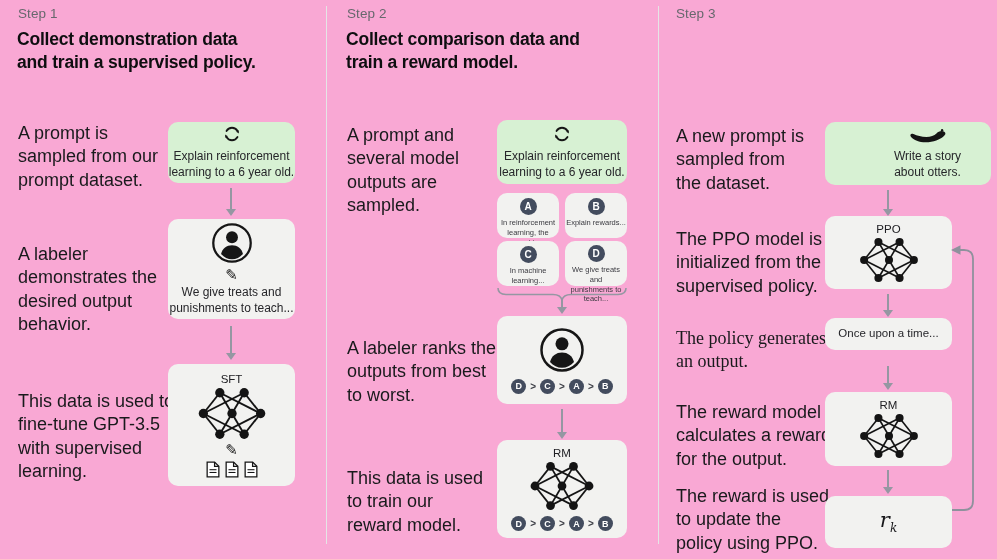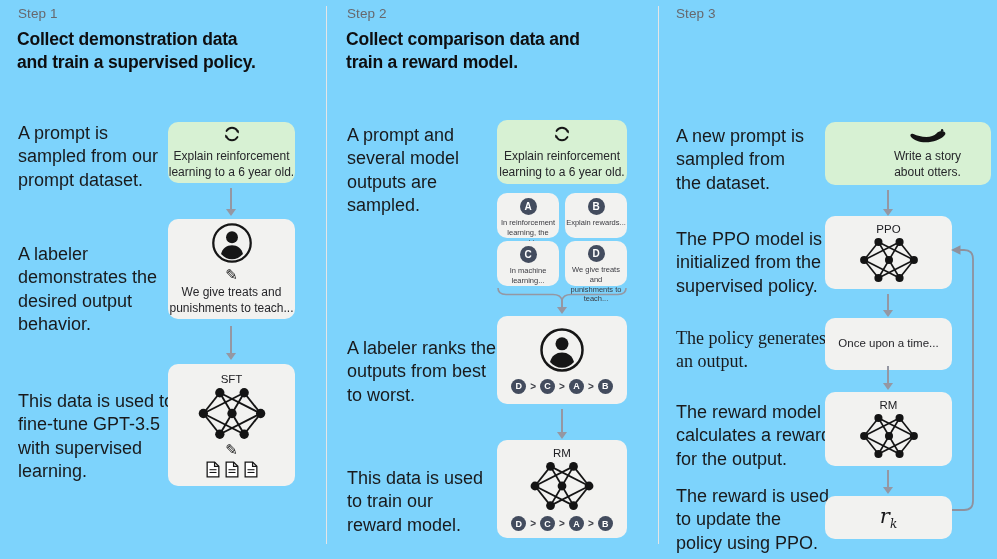--- a/index.html
+++ b/index.html
@@ -1,17 +1,17 @@
 <!DOCTYPE html>
 <html><head>
 <meta charset="utf-8">
 <style>
   html,body{margin:0;padding:0;background:#ffffff;}
   body{font-family:"Liberation Sans", sans-serif;}
-  .canvas{position:relative;width:997px;height:559px;background:#7dd3fc;overflow:hidden;}
+  .canvas{position:relative;width:997px;height:559px;background:#f9a8d4;overflow:hidden;}
   .divider{position:absolute;top:6px;height:538px;width:1px;background:#e5e5e6;}
   .step-label{position:absolute;font-size:13.5px;color:#67686d;letter-spacing:.1px;}
   .step-title{position:absolute;font-size:17.5px;font-weight:700;color:#0e0e10;line-height:1.3;letter-spacing:-.2px;white-space:pre-line;}
   .caption{position:absolute;font-size:18px;color:#191a1c;line-height:1.3;white-space:pre-line;}
   .node{position:absolute;background:#f2f2f0;border-radius:10px;display:flex;flex-direction:column;align-items:center;justify-content:center;text-align:center;}
   .node.green{background:#d7f1d3;}
   .node-text{font-size:12px;color:#26262a;line-height:1.32;white-space:pre-line;}
   .node-label{font-size:11.5px;color:#202024;}
   .tiny-text{font-size:7.5px;color:#3a3a40;line-height:1.3;white-space:pre-line;margin-top:3px;}
   .v-arrow{position:absolute;width:2px;background:#9597a2;}
@@ -298,21 +298,21 @@
           <circle cx="50" cy="37" r="6.5"></circle>
           <circle cx="90" cy="37" r="6.5"></circle>
         <circle cx="33" cy="66" r="6.5"></circle>
           <circle cx="67" cy="66" r="6.5"></circle>
       </g>
     </svg>
   </div>
 
   <div class="v-arrow" style="left:887px;top:294px;height:16px;"></div>
 
-  <div class="node" style="left:825px;top:318px;width:127px;height:52px;">
+  <div class="node" style="left:825px;top:318px;width:127px;height:32px;">
     <div class="node-text" style="font-size:11.5px;">Once upon a time...</div>
   </div>
 
   <div class="v-arrow" style="left:887px;top:366px;height:17px;"></div>
 
   <div class="node" style="left:825px;top:392px;width:127px;height:74px;">
     <div class="node-label">RM</div>
     <svg width="70" height="46" viewBox="0 0 100 74" style="margin-top:2px;">
       <g stroke="#141414" stroke-width="2.6">
         <line x1="33" y1="8" x2="10" y2="37"></line>
@@ -335,21 +335,21 @@
           <circle cx="50" cy="37" r="6.5"></circle>
           <circle cx="90" cy="37" r="6.5"></circle>
         <circle cx="33" cy="66" r="6.5"></circle>
           <circle cx="67" cy="66" r="6.5"></circle>
       </g>
     </svg>
   </div>
 
   <div class="v-arrow" style="left:887px;top:470px;height:17px;"></div>
 
-  <div class="node" style="left:825px;top:496px;width:127px;height:43px;">
+  <div class="node" style="left:825px;top:496px;width:127px;height:52px;">
     <span class="rk"><span>r</span><sub>k</sub></span>
   </div>
 
   <svg style="position:absolute;left:940px;top:240px;" width="45" height="285" viewBox="0 0 45 285">
     <path d="M12,270 H24 Q33,270 33,261 V19 Q33,10 24,10 H20" fill="none" stroke="#8f919d" stroke-width="1.8"></path>
     <polygon points="11,10 20.5,5.2 20.5,14.8" fill="#8f919d"></polygon>
   </svg>
 
 </div>
 

